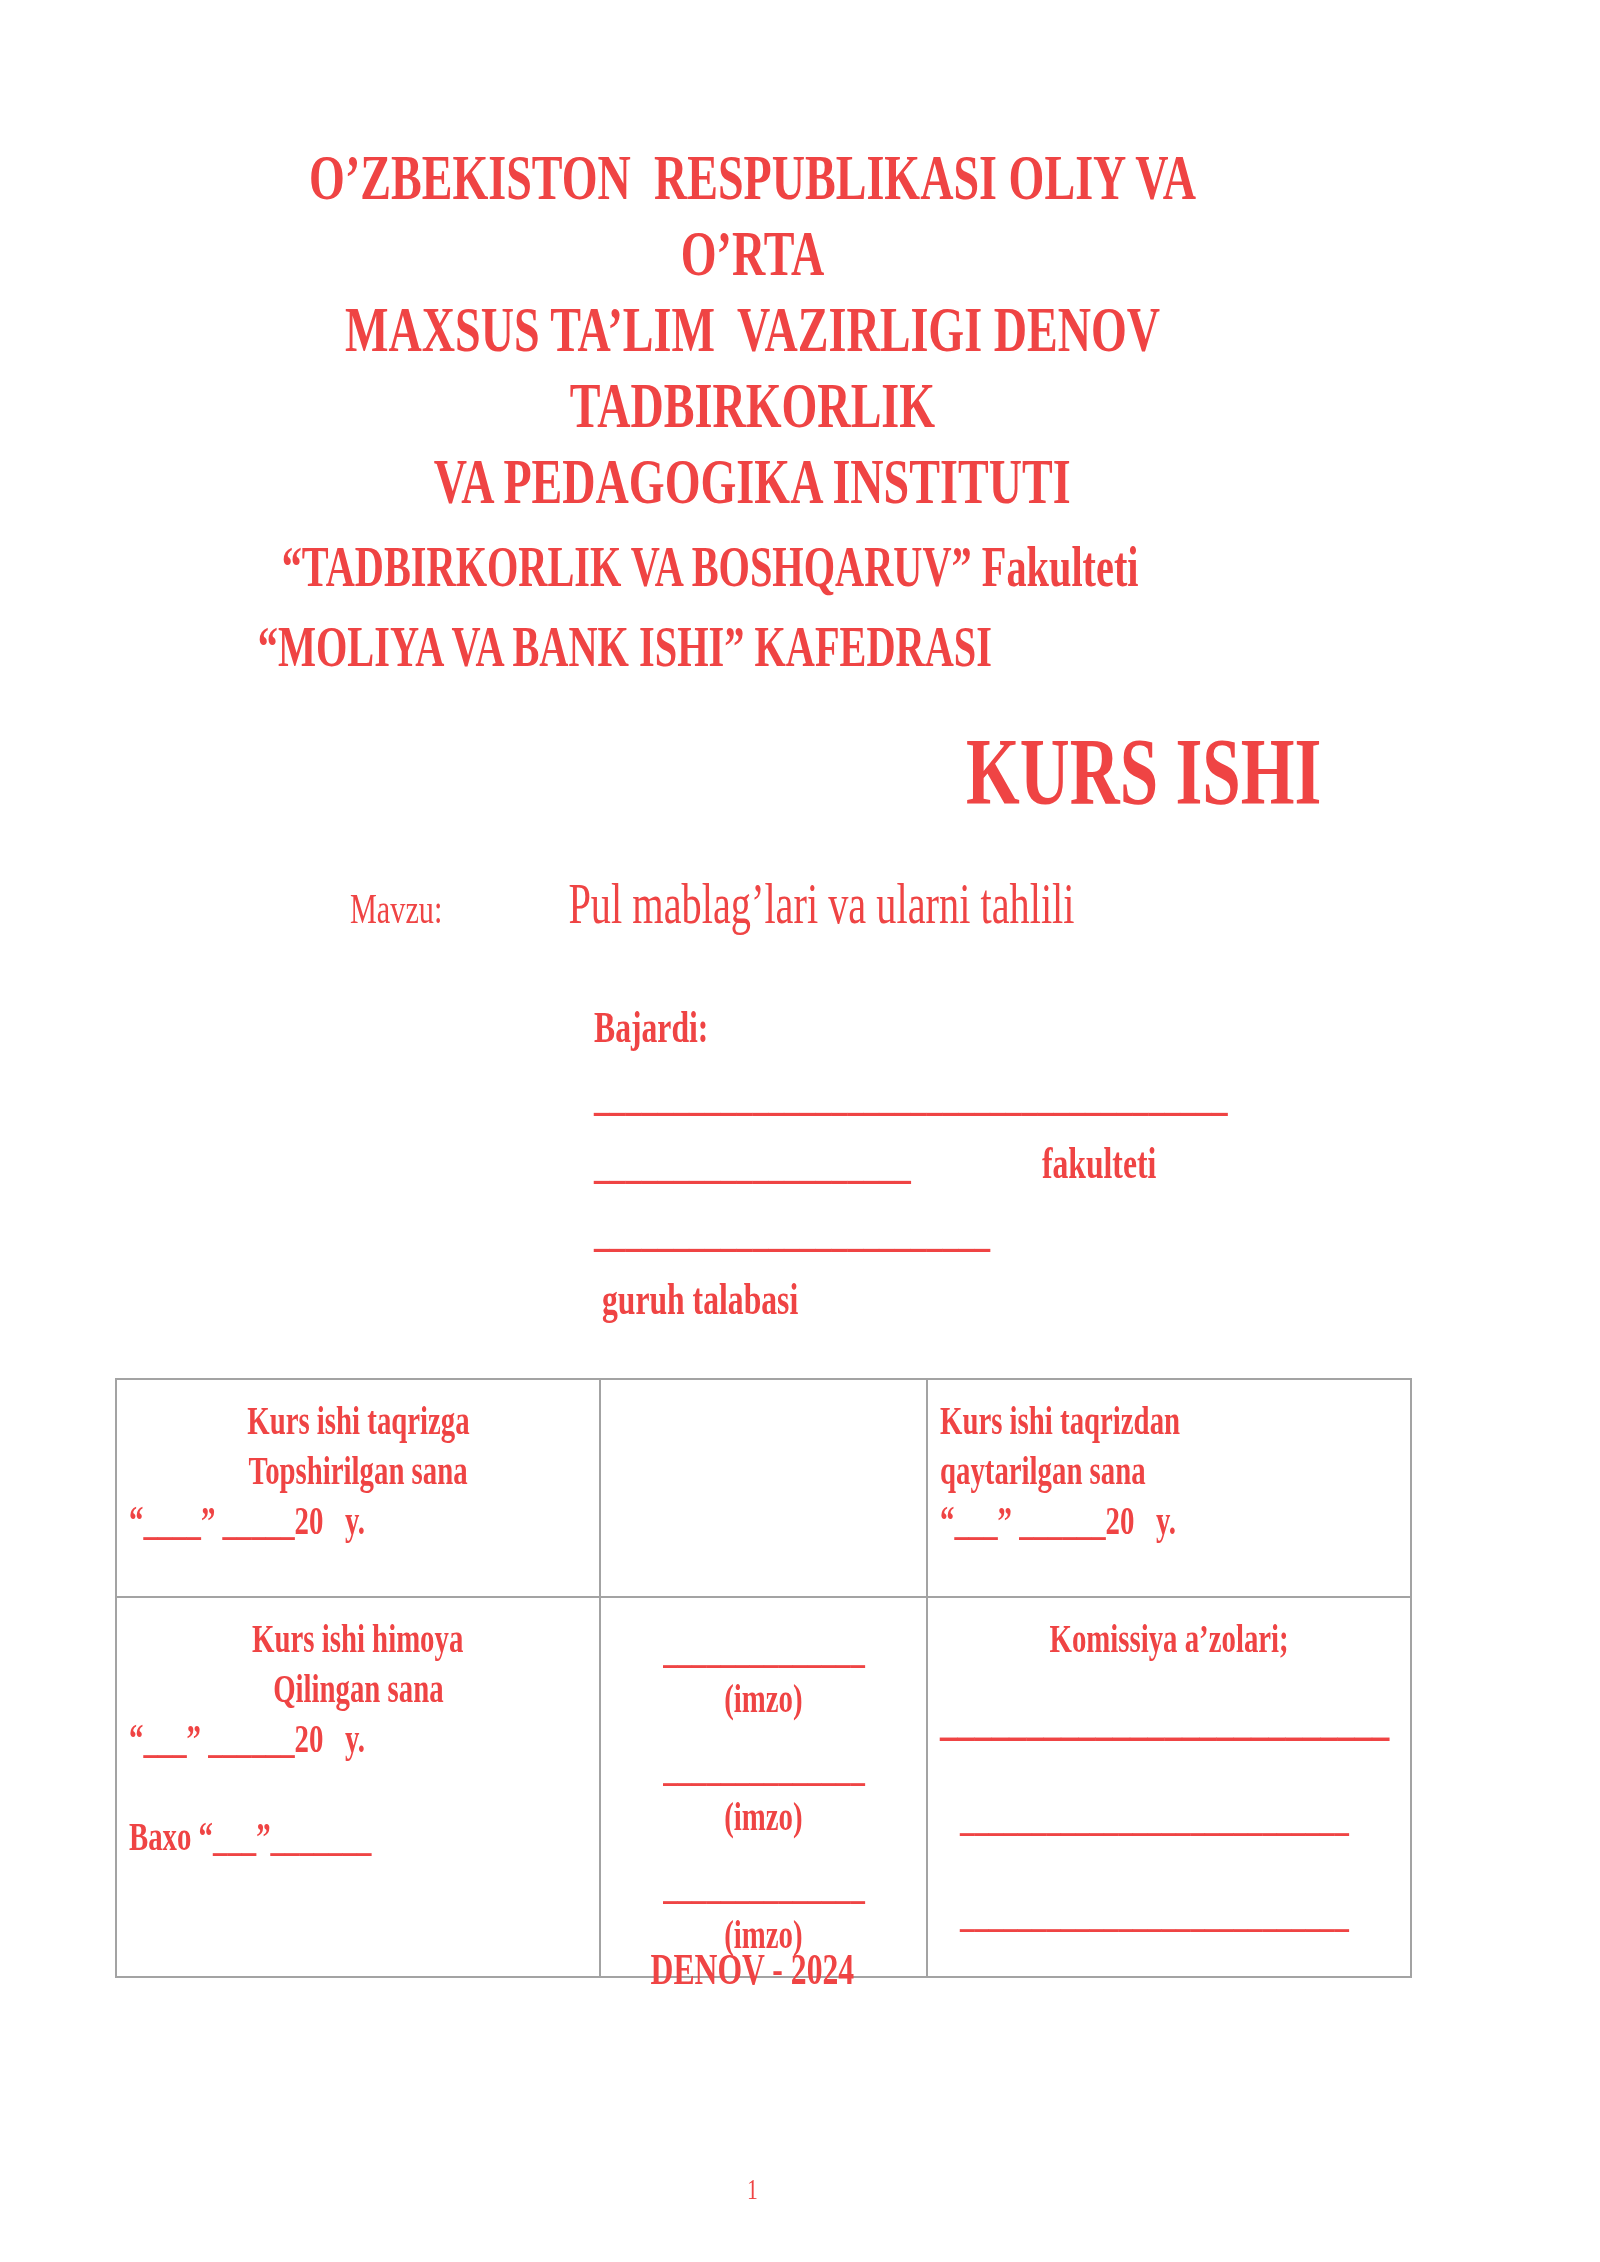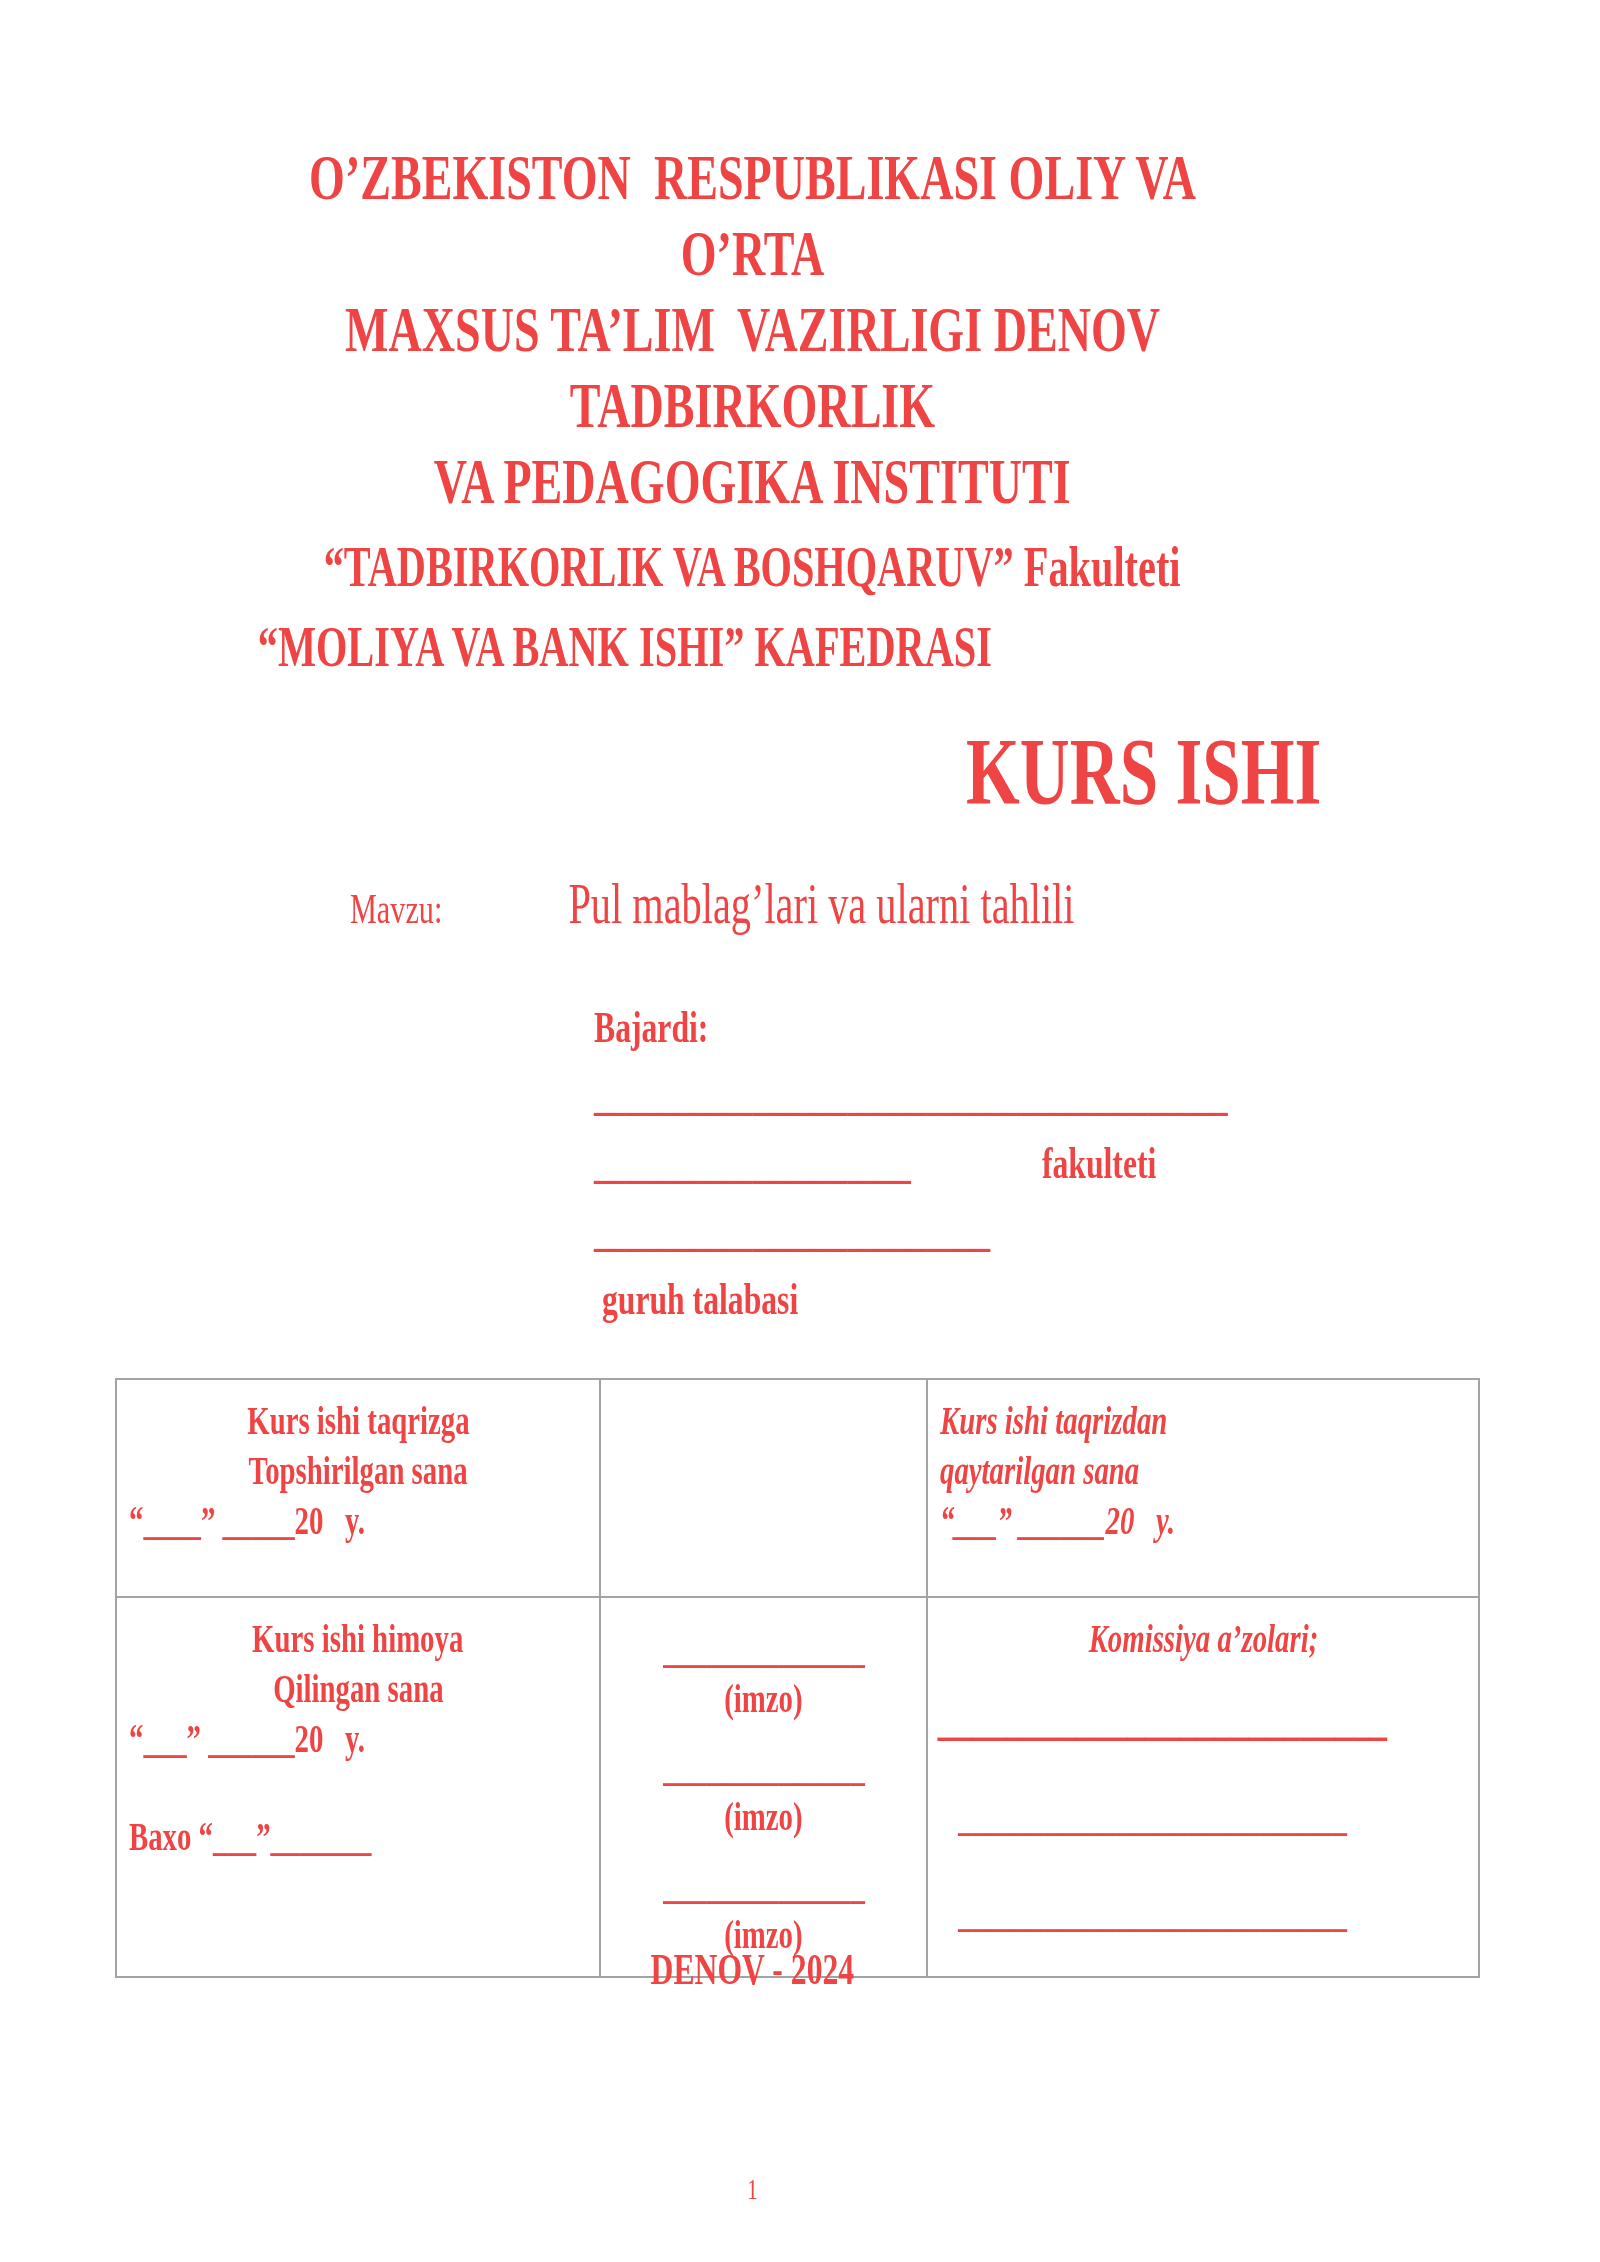--- a/index.html
+++ b/index.html
@@ -13,41 +13,41 @@
   .content{padding:0 210px 0 115px;width:1275px;box-sizing:content-box;}
   
   .cx{display:inline-block;transform:scaleX(0.72);transform-origin:50% 50%;white-space:pre-wrap;}
   .left .cx,.l .cx{transform-origin:0 50%;}
   .c{text-align:center;}
   .l{text-align:left;}
 
   .header{margin-top:140px;font-weight:bold;font-size:64px;}
   .header .line{line-height:76px;text-align:center;}
 
-  .faculty{margin-top:22px;text-align:center;font-weight:bold;font-size:56px;line-height:50px;}
+  .faculty{margin-top:22px;text-align:left;font-weight:bold;font-size:56px;line-height:50px;}
   .department{margin-top:30px;text-align:left;font-weight:bold;font-size:56px;line-height:50px;}
 
   .kurs-title{margin-top:52px;text-align:right;font-weight:bold;font-size:96px;line-height:96px;}
 
   .topic{margin-top:54px;text-align:center;line-height:60px;font-weight:normal;}
   .topic .lbl{font-size:42px;}
   .topic .val{font-size:56px;margin-left:10px;}
 
   .student{margin-top:46px;font-weight:bold;font-size:44px;}
   .student .row{line-height:68px;text-align:left;padding-left:479px;}
 
   table.review{
     margin-top:44px;border-collapse:collapse;table-layout:fixed;width:1274px;
   }
   table.review td{
     border:2px solid #a3a3a3;vertical-align:top;
     font-weight:bold;font-size:40px;line-height:50px;
     padding:16px 12px;box-sizing:border-box;
   }
-  td.col1{width:484px;} td.col2{width:327px;} td.col3{width:552px;font-style:italic;}
+  td.col1{width:484px;} td.col2{width:327px;} td.col3{width:484px;}
   tr.row1{height:218px;} tr.row2{height:312px;}
 
   .spacer48{height:48px;}
   .imzo-group{margin-top:18px;}
   .imzo-group:first-child{margin-top:10px;}
   .thick-rule{font-size:48px;}
   .thick-line{margin-top:26px;line-height:56px;}
   .thin-line{margin-top:40px;line-height:56px;padding-left:20px;}
 
   .footer-city{

